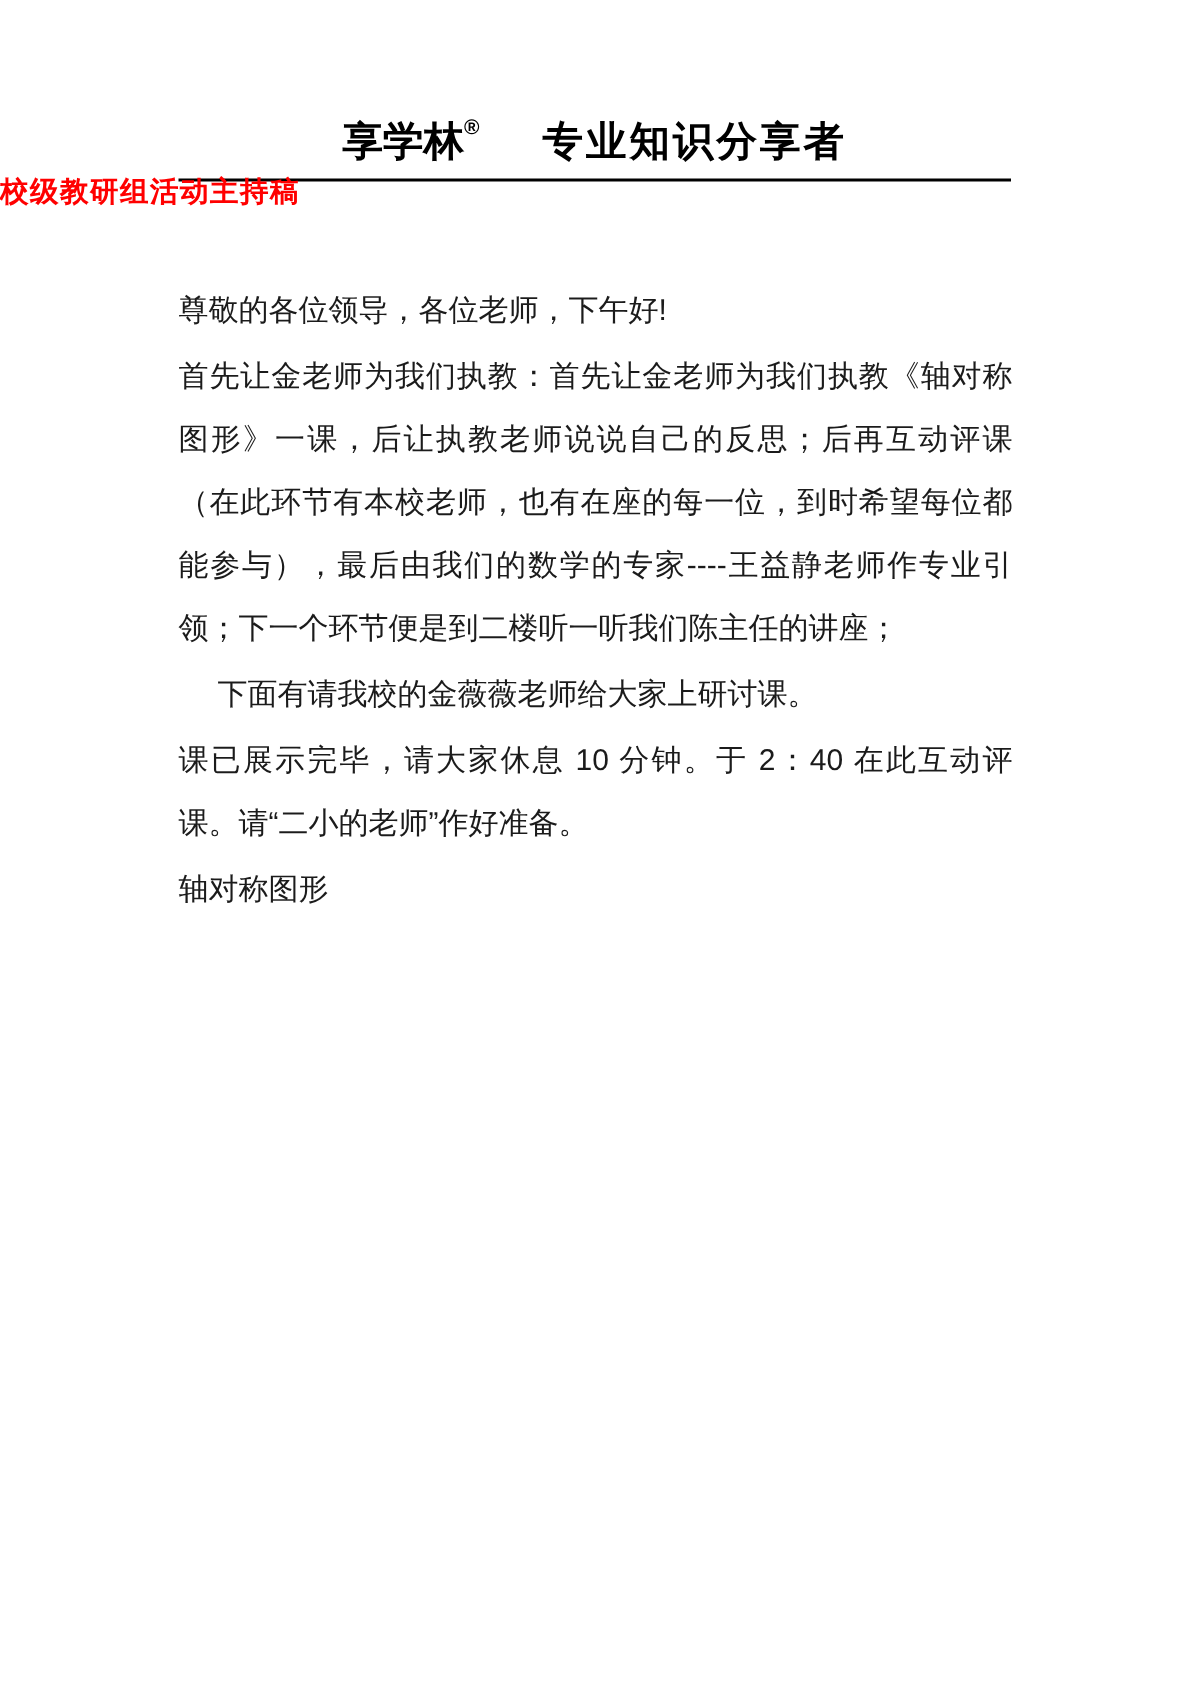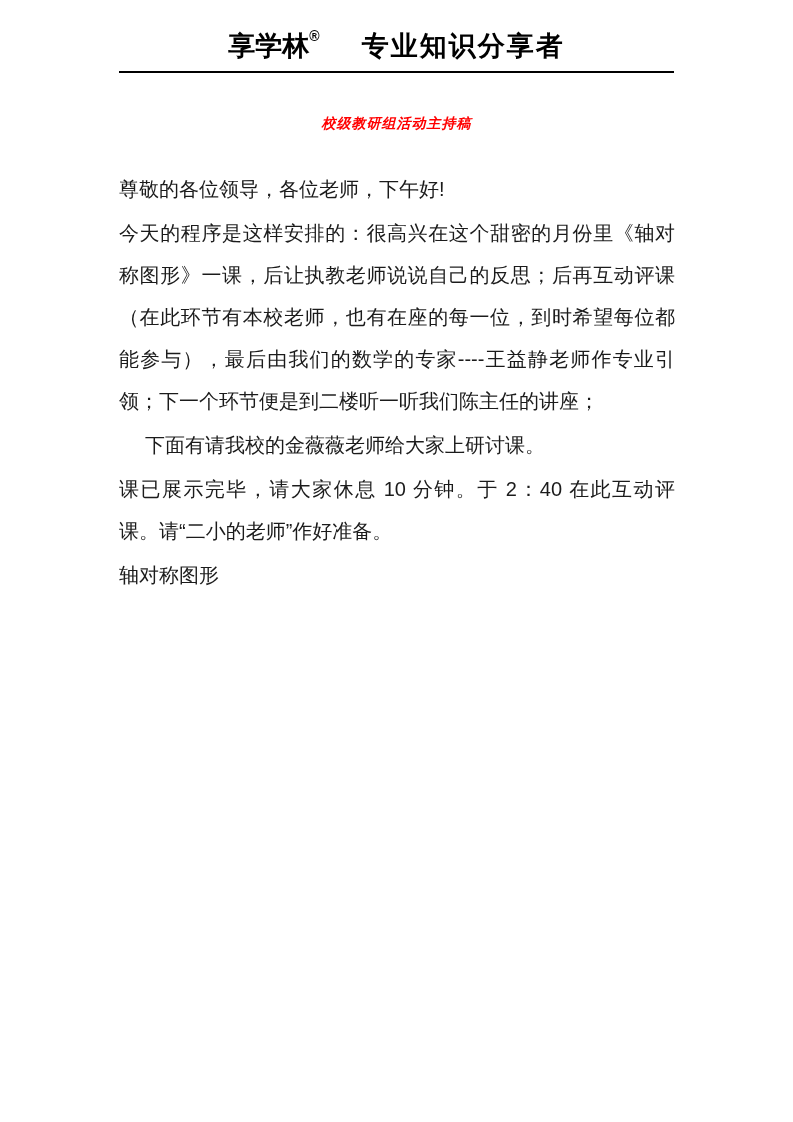--- a/index.html
+++ b/index.html
@@ -17,21 +17,21 @@
     font-family: "Liberation Sans", sans-serif;
     color: #1b1b1b;
   }
   .header-block {
     position: absolute;
     top: 0;
     left: 119px;
     width: 555px;
   }
   .brand-row {
-    padding-top: 28px;
+    padding-top: 76px;
     padding-bottom: 7px;
     border-bottom: 2px solid #000000;
     text-align: center;
     font-weight: bold;
     font-size: 27px;
     white-space: nowrap;
     color: #000000;
   }
   .brand-reg {
     font-size: 14px;
@@ -41,29 +41,28 @@
   .tagline {
     margin-left: 42px;
     letter-spacing: 2px;
   }
   .doc-title {
     position: absolute;
     top: 115px;
     left: 0;
     width: 100%;
     margin: 0;
-    text-align: center;
-    font-size: 14px;
+    text-align: left;
+    font-size: 19px;
     font-weight: bold;
     letter-spacing: 1px;
-    font-style: italic;
   }
   .body-text {
     position: absolute;
-    top: 168px;
+    top: 186px;
     left: 119px;
     width: 556px;
     font-size: 20px;
     line-height: 42px;
     text-align: justify;
     text-align-last: left;
     color: #1b1b1b;
   }
   .body-text p {
     margin: 0 0 2px 0;
@@ -80,19 +79,19 @@
   <div class="header-block">
     <div class="brand-row" style="border-bottom-color: rgb(0, 0, 0);">
       <span>享学林</span><span class="brand-reg">®</span><span class="tagline">专业知识分享者</span>
     </div>
   </div>
 
   <h1 class="doc-title" style="color: rgb(255, 0, 0);">校级教研组活动主持稿</h1>
 
   <main class="body-text">
     <p>尊敬的各位领导，各位老师，下午好!</p>
-    <p>今天的程序是这样安排的：很高兴在这个甜密的月份里《轴对称图形》一课，后让执教老师说说自己的反思；后再互动评课（在此环节有本校老师，也有在座的每一位，到时希望每位都能参与），最后由我们的数学的专家----王益静老师作专业引领；下一个环节便是到二楼听一听我们陈主任的讲座；</p>
+    <p>首先让金老师为我们执教：首先让金老师为我们执教《轴对称图形》一课，后让执教老师说说自己的反思；后再互动评课（在此环节有本校老师，也有在座的每一位，到时希望每位都能参与），最后由我们的数学的专家----王益静老师作专业引领；下一个环节便是到二楼听一听我们陈主任的讲座；</p>
     <p class="indented">下面有请我校的金薇薇老师给大家上研讨课。</p>
     <p>课已展示完毕，请大家休息 10 分钟。于 2：40 在此互动评课。请“二小的老师”作好准备。</p>
     <p>轴对称图形</p>
   </main>
 
 </div>
 
 </body></html>

